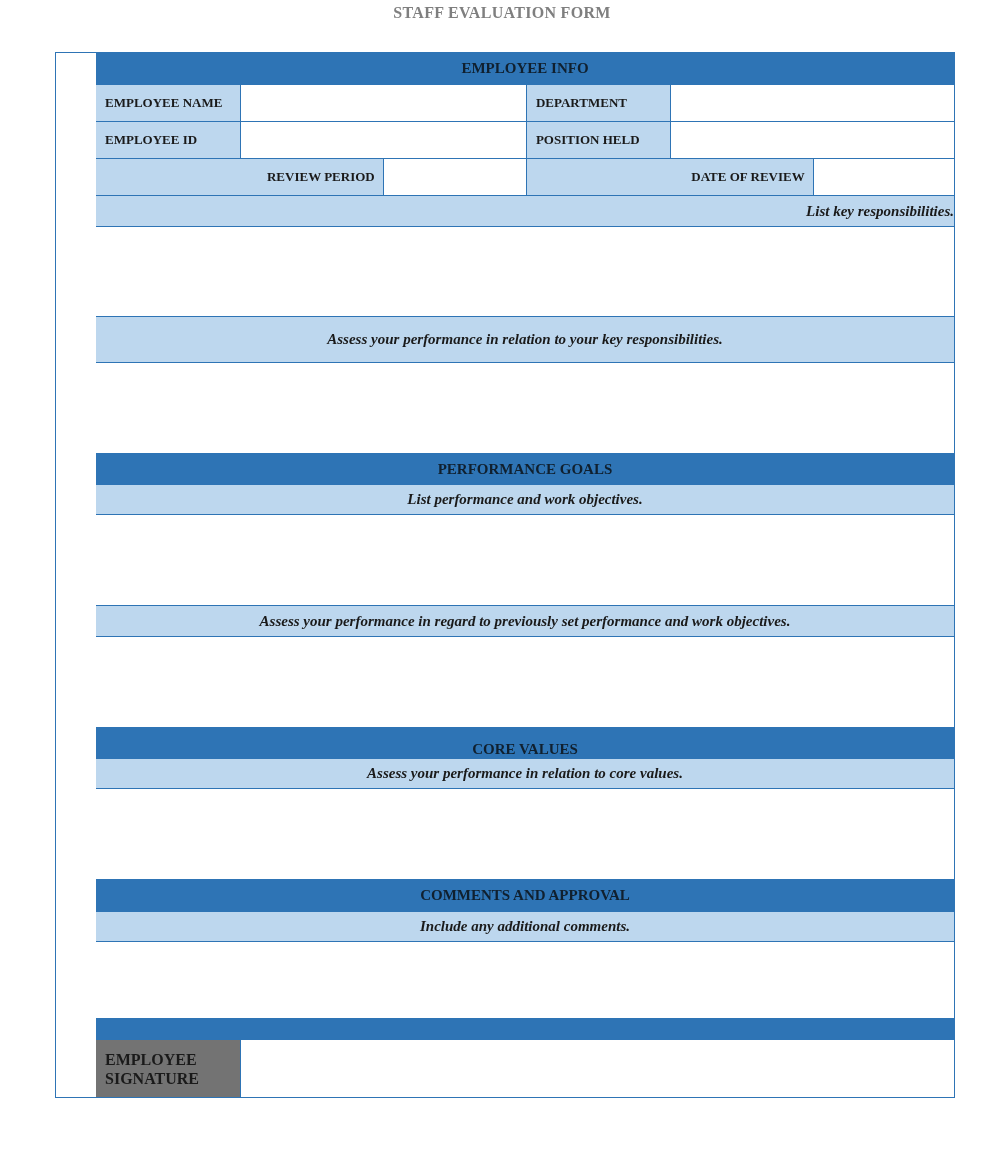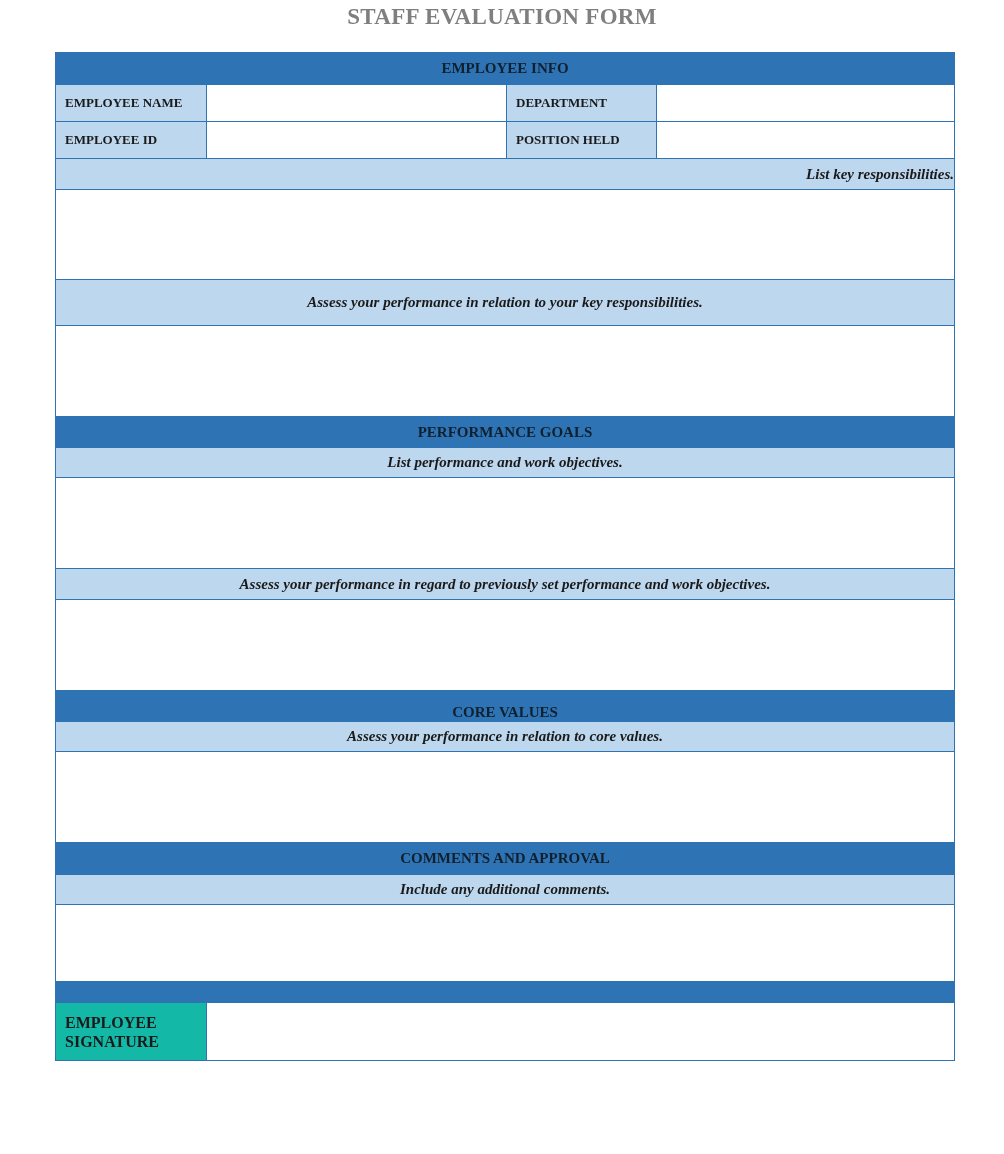--- a/index.html
+++ b/index.html
@@ -1,29 +1,29 @@
 <!DOCTYPE html>
 <html><head>
 <meta charset="utf-8">
 <style>
   html, body { margin:0; padding:0; background:#ffffff; }
   body { width:1004px; height:1154px; position:relative; font-family:"Liberation Serif", serif; color:#1a1a1a; }
-  .title { position:absolute; left:0; top:4px; width:1004px; text-align:center; font-weight:bold; font-size:23px; color:#7f7f7f; letter-spacing:0.3px; }
+  .title { position:absolute; left:0; top:4px; width:1004px; text-align:center; font-weight:bold; font-size:16px; color:#7f7f7f; letter-spacing:0.3px; }
   .form { position:absolute; left:55px; top:52px; width:900px; border:1px solid #2e74b5; box-sizing:border-box; }
-  .row { display:flex; box-sizing:border-box; border-top:1px solid #2e74b5; }
+  .row { display:flex; box-sizing:border-box; border-top:1px solid #2e74b5;margin-left:40px; }
   .row:first-child { border-top:none; }
   .hdr { background:#2e74b5; color:#10202f; font-weight:bold; font-size:15px; justify-content:center; align-items:center; }
   .sub { background:#bdd7ee; font-style:italic; font-weight:bold; font-size:15px; justify-content:center; align-items:center; }
   .body { background:#ffffff; }
   .cell { box-sizing:border-box; display:flex; align-items:center; border-left:1px solid #2e74b5; }
   .cell:first-child { border-left:none; }
   .lbl { background:#bdd7ee; font-weight:bold; font-size:13px; padding-left:9px; }
   .lbl.right { justify-content:flex-end; padding-right:8px; padding-left:0; }
   .val { background:#ffffff; }
-  .sig-lbl { background:#14b8a6; font-weight:bold; font-size:16px; padding-left:9px; line-height:19px; }
+  .sig-lbl { background:#737373; font-weight:bold; font-size:16px; padding-left:9px; line-height:19px; }
 </style>
 </head>
 <body>
 
 <div class="title">STAFF EVALUATION FORM</div>
 
 <div class="form">
 
   <div class="row hdr" style="height:31px;">
     <span>EMPLOYEE INFO</span>
@@ -32,20 +32,26 @@
     <div class="cell lbl" style="width:150px;">EMPLOYEE NAME</div>
     <div class="cell val" style="width:300px;"></div>
     <div class="cell lbl" style="width:150px;">DEPARTMENT</div>
     <div class="cell val" style="width:298px;"></div>
   </div>
   <div class="row" style="height:37px;">
     <div class="cell lbl" style="width:150px;">EMPLOYEE ID</div>
     <div class="cell val" style="width:300px;"></div>
     <div class="cell lbl" style="width:150px;">POSITION HELD</div>
     <div class="cell val" style="width:298px;"></div>
+  </div>
+  <div class="row" style="height:37px;">
+    <div class="cell lbl right" style="width:300px;">REVIEW PERIOD</div>
+    <div class="cell val" style="width:150px;"></div>
+    <div class="cell lbl right" style="width:300px;">DATE OF REVIEW</div>
+    <div class="cell val" style="width:148px;"></div>
   </div>
 
   <div class="row sub" style="height:31px;justify-content:flex-end;">
     <span>List key responsibilities.</span>
   </div>
   <div class="row body" style="height:90px;"></div>
   <div class="row sub" style="height:46px;">
     <span>Assess your performance in relation to your key responsibilities.</span>
   </div>
   <div class="row body" style="height:91px;"></div>

